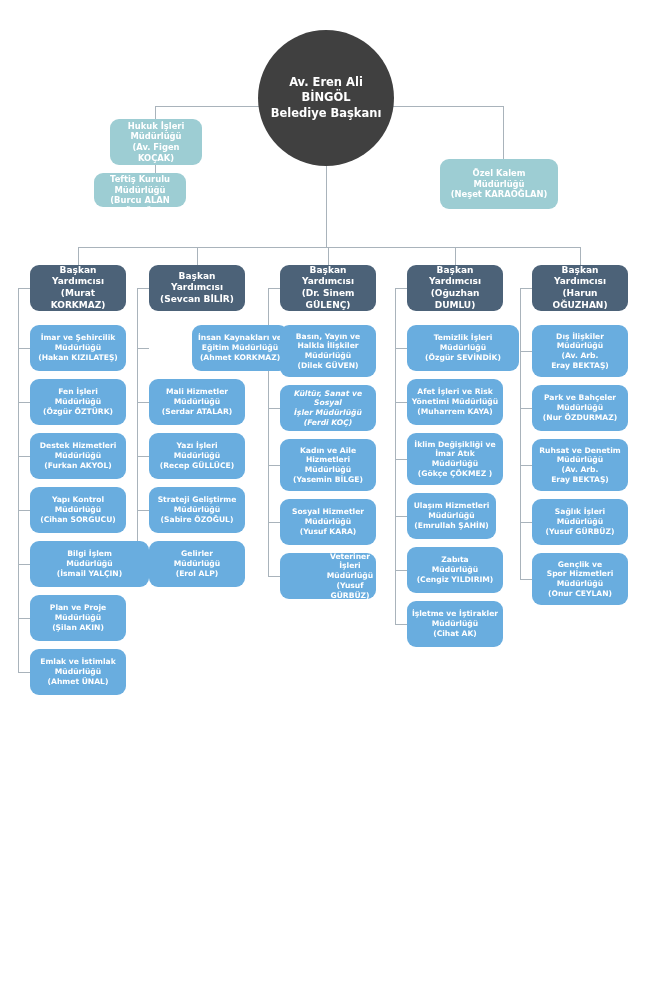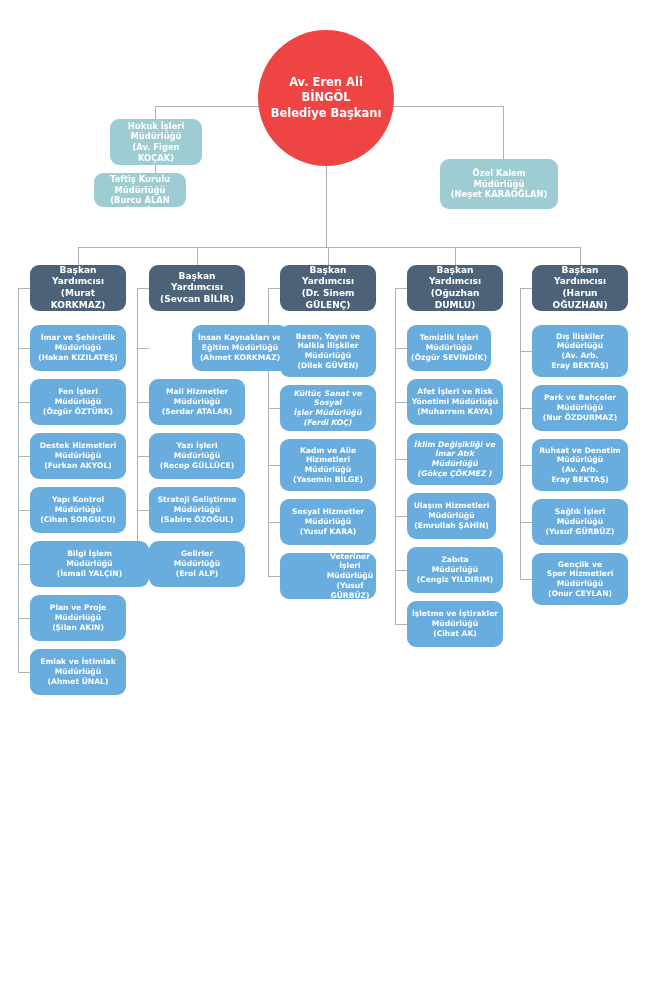--- a/index.html
+++ b/index.html
@@ -15,21 +15,21 @@
 
   
   .ln{position:absolute;background:#a9b3bb;}
   .ln.h{height:1px;}
   .ln.v{width:1px;}
 
   
   .mayor{
     position:absolute;
     border-radius:50%;
-    background:#ef4444;
+    background:#404040;
     display:flex;align-items:center;justify-content:center;
     text-align:center;
     color:#ffffff;
     font-weight:bold;
     line-height:1.35;
     box-sizing:border-box;
   }
   .mayor .mtxt{font-size:11.5px;padding:0 10px;}
 
   
@@ -284,35 +284,35 @@
           <div class="ln2">(Yusuf GÜRBÜZ)</div>
         </div>
       </div>
       <div class="node dark" style="left: 407px; top: 265px; width: 96px; height: 46px;">
         <div class="txt">
           <div class="ln2">Başkan</div>
           <div class="ln2">Yardımcısı</div>
           <div class="ln2">(Oğuzhan DUMLU)</div>
         </div>
       </div>
-      <div class="node blue" style="left: 407px; top: 325px; width: 84px; height: 46px;">
+      <div class="node blue" style="left: 407px; top: 325px; width: 112px; height: 46px;">
         <div class="txt">
           <div class="ln2">Temizlik İşleri</div>
           <div class="ln2">Müdürlüğü</div>
           <div class="ln2">(Özgür SEVİNDİK)</div>
         </div>
       </div>
       <div class="node blue" style="left: 407px; top: 379px; width: 96px; height: 46px;">
         <div class="txt">
           <div class="ln2">Afet İşleri ve Risk</div>
           <div class="ln2">Yönetimi Müdürlüğü</div>
           <div class="ln2">(Muharrem KAYA)</div>
         </div>
       </div>
-      <div class="node blue" style="left: 407px; top: 433px; width: 96px; height: 52px; font-style: italic;">
+      <div class="node blue" style="left: 407px; top: 433px; width: 96px; height: 52px;">
         <div class="txt">
           <div class="ln2">İklim Değişikliği ve</div>
           <div class="ln2">İmar Atık</div>
           <div class="ln2">Müdürlüğü</div>
           <div class="ln2">(Gökçe ÇÖKMEZ )</div>
         </div>
       </div>
       <div class="node blue" style="left: 407px; top: 493px; width: 89px; height: 46px;">
         <div class="txt">
           <div class="ln2">Ulaşım Hizmetleri</div>

